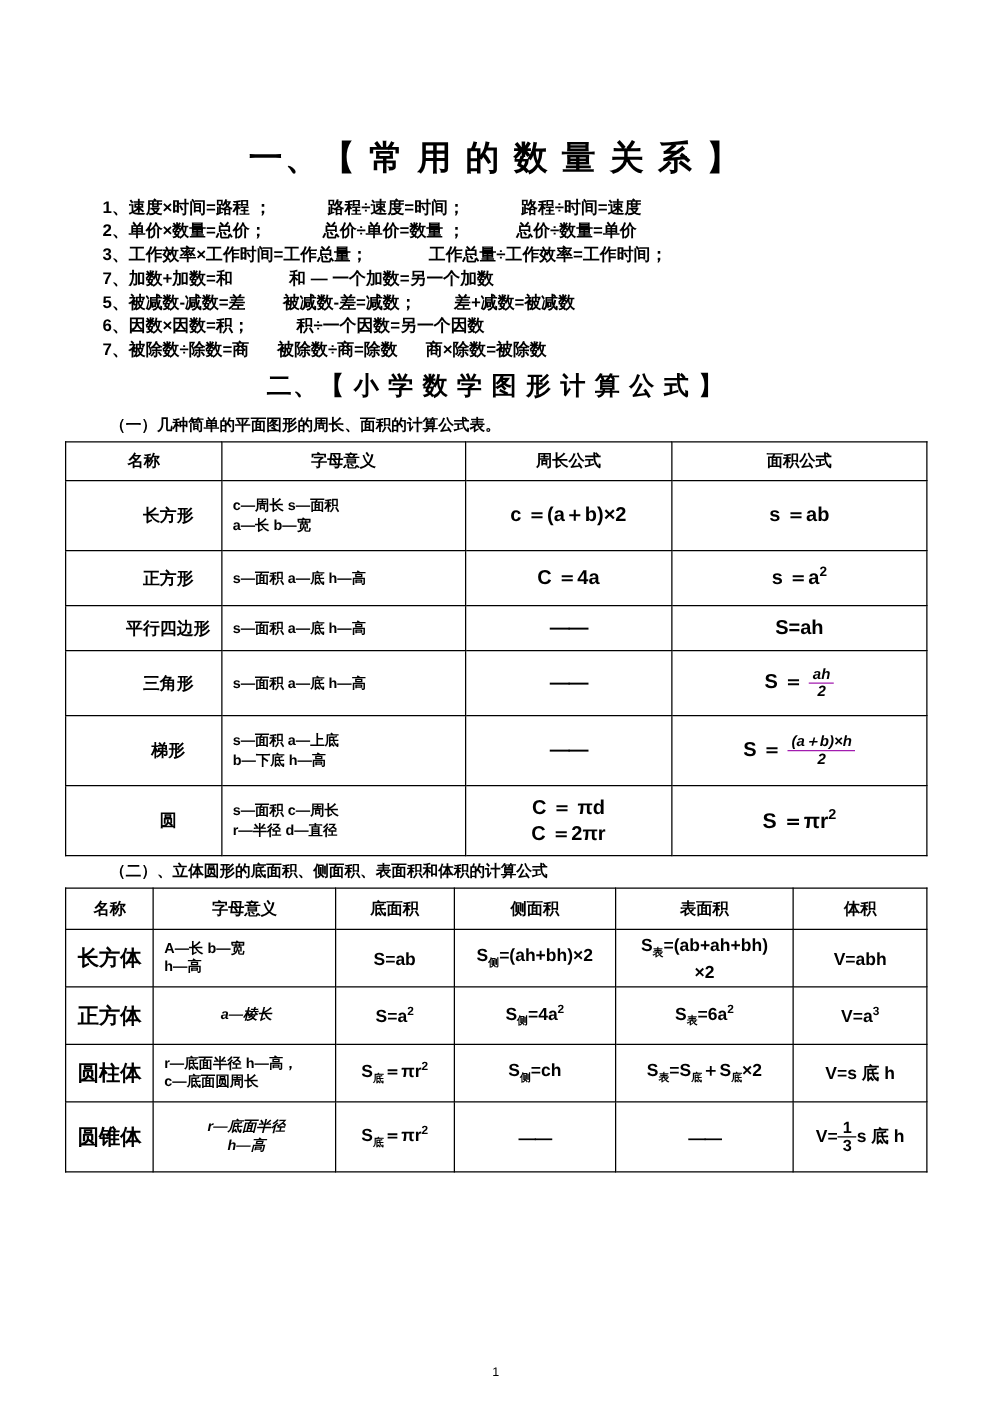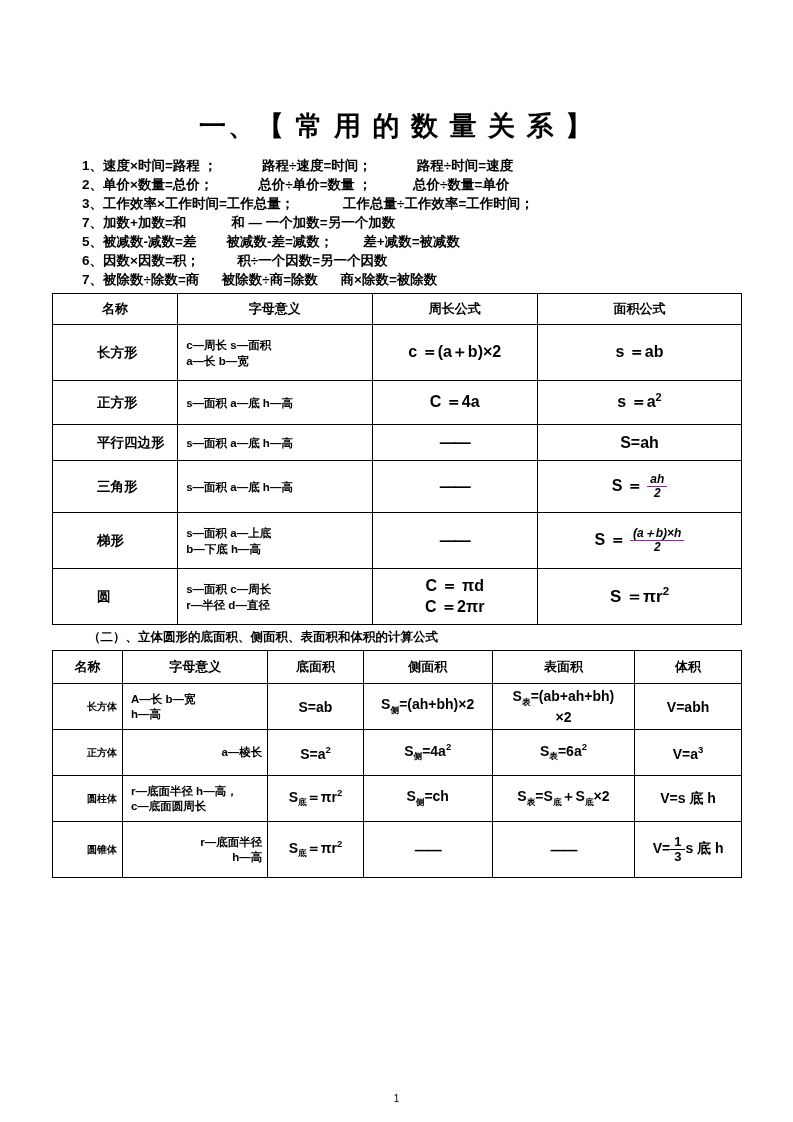--- a/index.html
+++ b/index.html
@@ -67,21 +67,21 @@
   }
   
   #table1 { width: 690px; }
   #table1 .hdr td {
     text-align: center;
     font-size: 13px;
     height: 24px;
   }
   #table1 td.name {
     width: 78px;
-    text-align: left;
+    text-align: center;
     font-size: 13.5px;
     padding-left: 44px;
   }
   #table1 td.mean {
     width: 188px;
     font-size: 11.5px;
     line-height: 16px;
     padding-left: 8px;
   }
   #table1 td.peri {
@@ -123,34 +123,34 @@
   .frac-up .den { display: block; padding: 0 4px; }
   .sub { font-size: 0.62em; vertical-align: sub; }
   
   #table2 { width: 690px; margin-top: 2px; }
   #table2 .hdr td {
     text-align: center;
     font-size: 13px;
     height: 26px;
   }
   #table2 td.t2name {
-    width: 66px; text-align: right; font-size: 10px;
+    width: 66px; text-align: center; font-size: 17px;
   }
   #table2 td.t2mean {
     width: 148px; font-size: 11.5px; line-height: 15px; padding-left: 8px;
   }
   #table2 td.t2cell {
     text-align: center; font-size: 14px;
   }
   #table2 td.c1 { width: 92px; }
   #table2 td.c2 { width: 126px; }
   #table2 td.c3 { width: 140px; }
   #table2 td.c4 { width: 104px; }
   .t2r { height: 46px; }
-  .center { text-align: right; }
+  .center { text-align: center; font-style: italic; }
   .pagenum {
     position: absolute;
     bottom: 18px;
     left: 0;
     width: 793px;
     text-align: center;
     font-family: "Liberation Sans", sans-serif;
     font-size: 10px;
   }
 </style>
@@ -164,21 +164,23 @@
   <div class="rel-list">
     <div class="rel-row">1、速度×时间=路程 ；            路程÷速度=时间；            路程÷时间=速度</div>
     <div class="rel-row">2、单价×数量=总价；            总价÷单价=数量 ；           总价÷数量=单价</div>
     <div class="rel-row">3、工作效率×工作时间=工作总量；             工作总量÷工作效率=工作时间；</div>
     <div class="rel-row">7、加数+加数=和            和 — 一个加数=另一个加数</div>
     <div class="rel-row">5、被减数-减数=差        被减数-差=减数；        差+减数=被减数</div>
     <div class="rel-row">6、因数×因数=积；          积÷一个因数=另一个因数</div>
     <div class="rel-row">7、被除数÷除数=商      被除数÷商=除数      商×除数=被除数</div>
   </div>
 
-
+  <h2 class="section-title2">二、【 小 学 数 学 图 形 计 算 公 式 】</h2>
+
+  <div class="sub-caption">（一）几种简单的平面图形的周长、面积的计算公式表。</div>
 
   <table class="fmt" id="table1">
     <tbody>
         <tr class="hdr">
       <td>名称</td>
       <td>字母意义</td>
       <td>周长公式</td>
       <td>面积公式</td>
     </tr>
 

